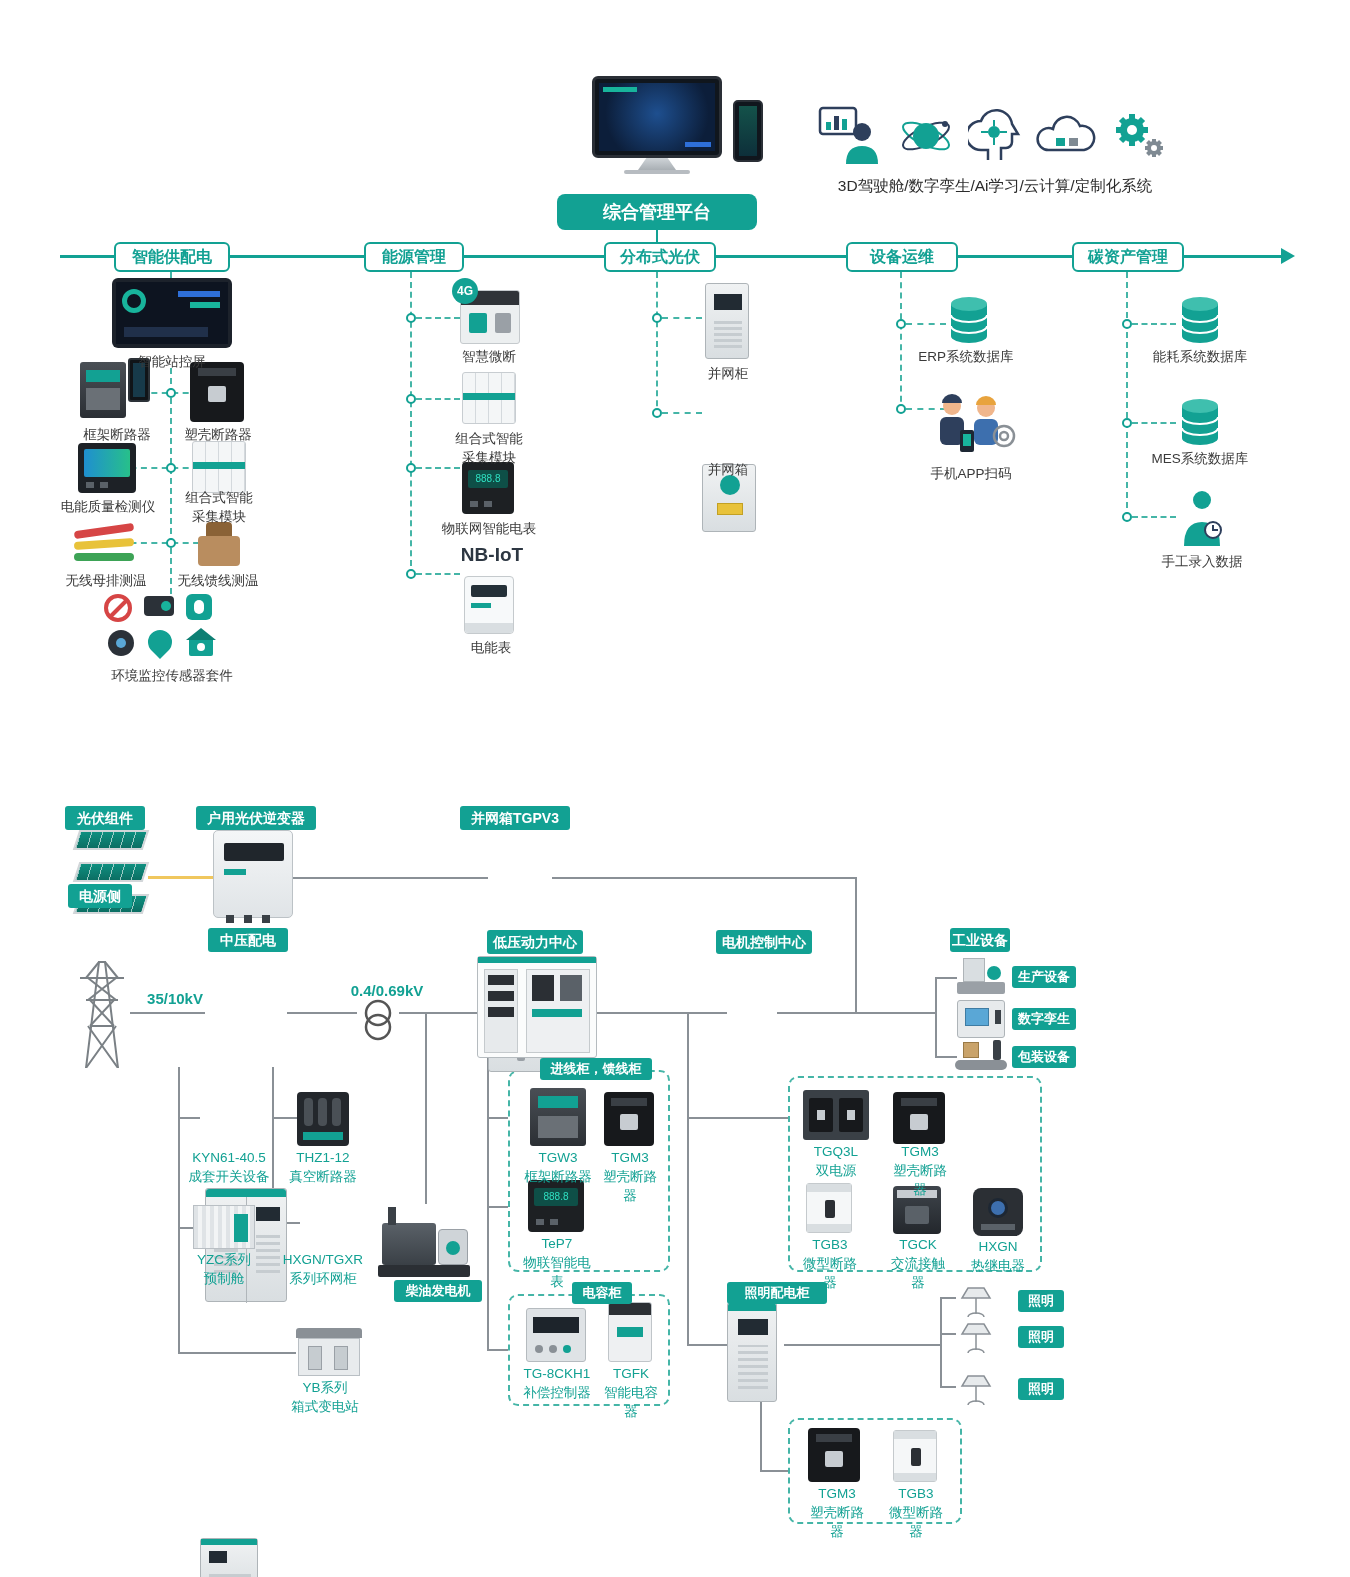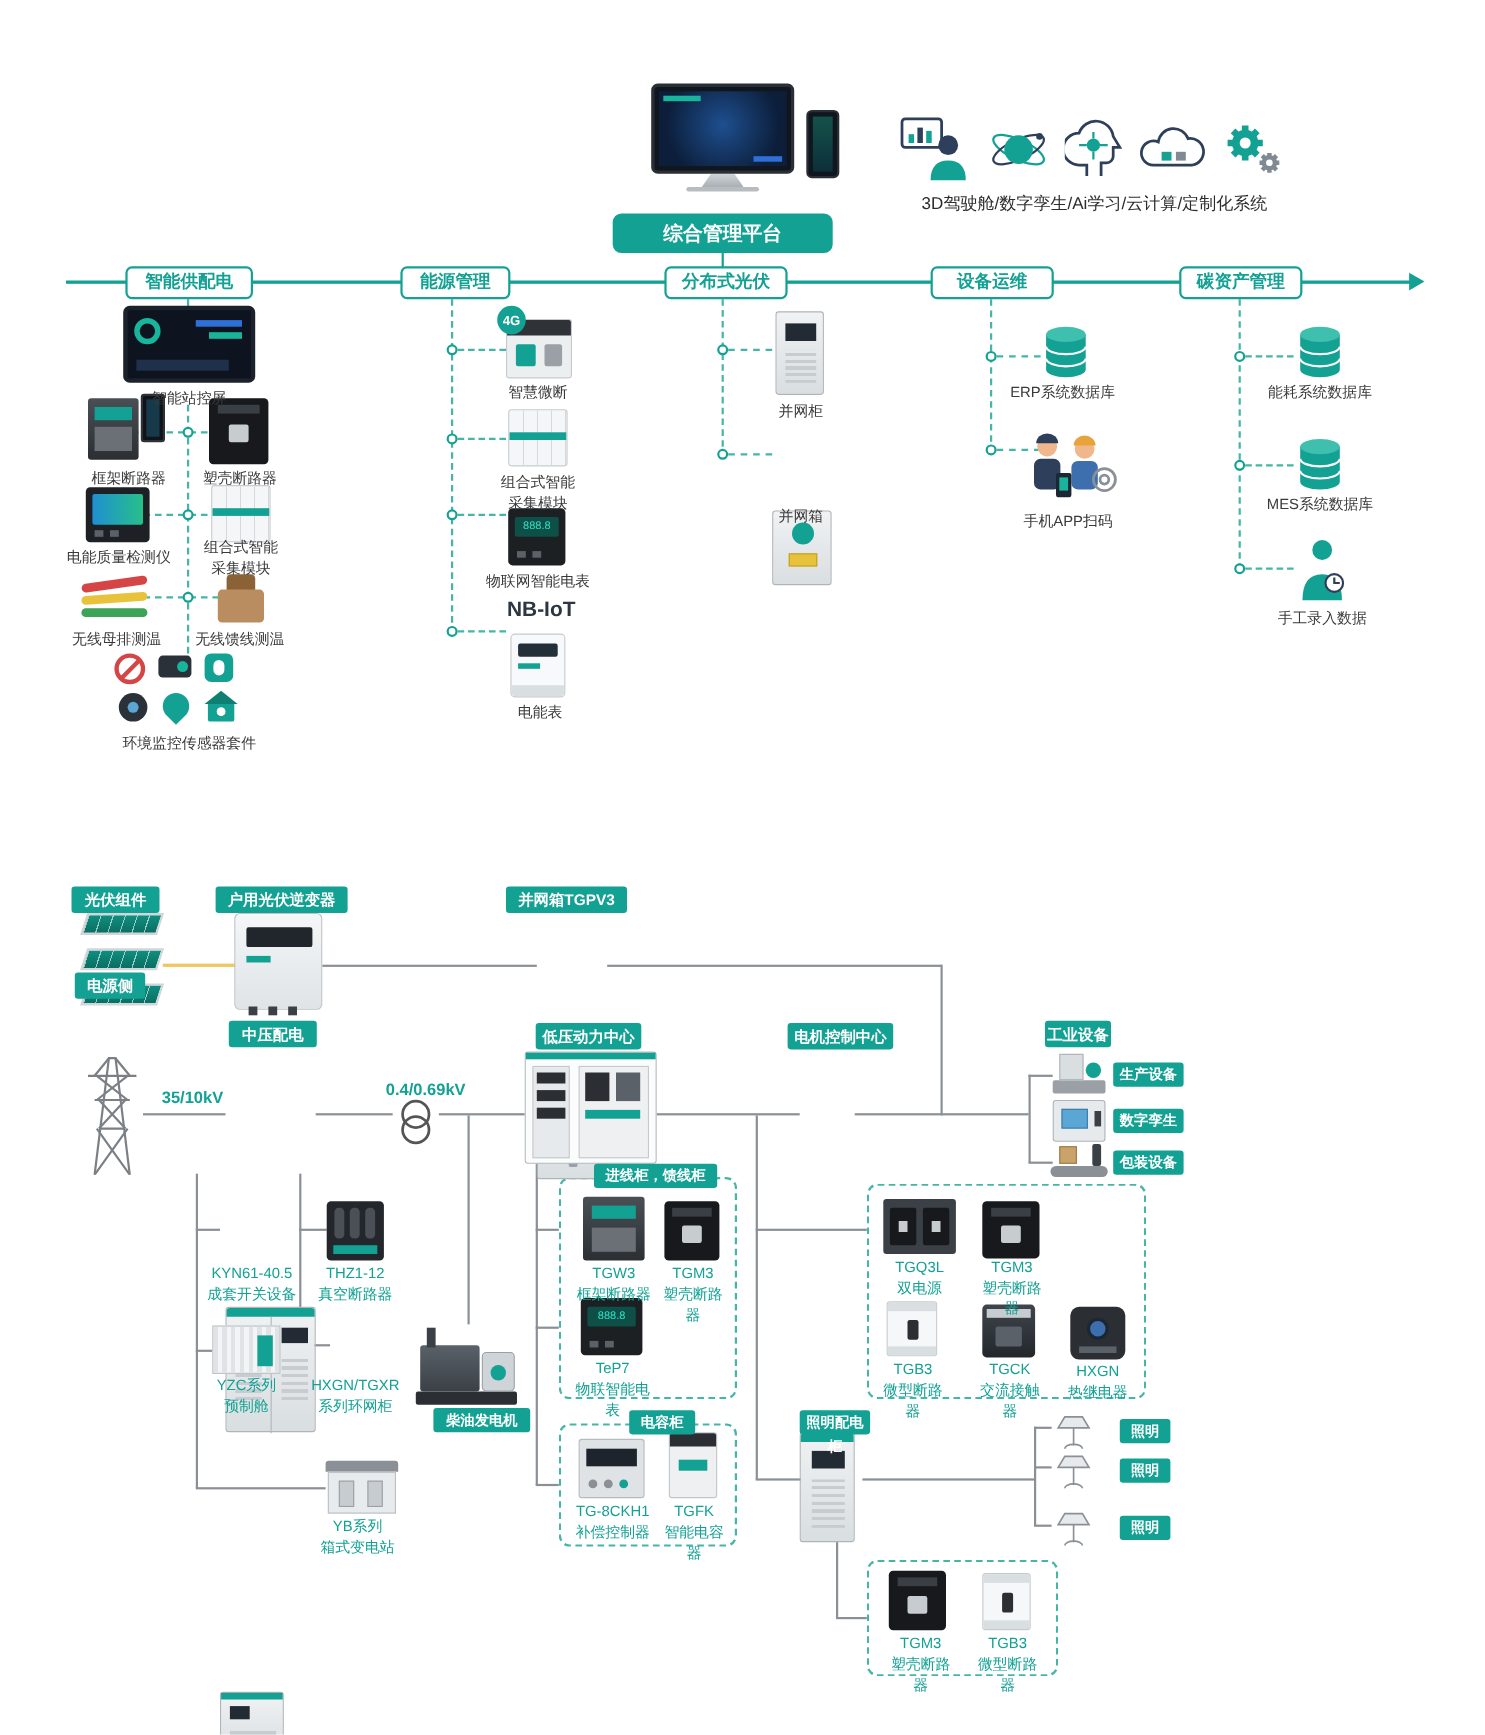--- a/index.html
+++ b/index.html
@@ -613,21 +613,21 @@
 
   <div class="img" style="left:973px;top:1188px;width:50px;height:48px;background:#2b2f34;border-radius:8px">
     <div style="position:absolute;left:15px;top:10px;width:20px;height:20px;background:#3d6fae;border-radius:50%;border:3px solid #1d2733"></div>
     <div style="position:absolute;left:8px;bottom:6px;width:34px;height:6px;background:#5a6168"></div>
   </div>
   <div class="pname" style="left:968px;top:1237px;width:60px">
     <span>HXGN</span>
     <span>热继电器</span>
   </div>
 
-  <div class="tag tag-sm" style="left:727px;top:1282px;width:64px">照明配电柜</div>
+  <div class="tag tag-sm" style="left:727px;top:1282px;width:100px">照明配电柜</div>
 
   <div class="hl" style="left:784px;top:1344px;width:156px"></div>
   <div class="vl" style="left:940px;top:1297px;height:90px"></div>
   <div class="hl" style="left:940px;top:1297px;width:16px"></div>
   <div class="hl" style="left:940px;top:1333px;width:16px"></div>
   <div class="hl" style="left:940px;top:1386px;width:16px"></div>
 
   <div class="img" style="left:956px;top:1284px;width:40px;height:36px">
     <svg width="40" height="36" viewBox="0 0 40 36" stroke="#8a9096" stroke-width="1.5">
         <path d="M12 4 h16 l6 10 H6 z" fill="#e7eaec"></path>

